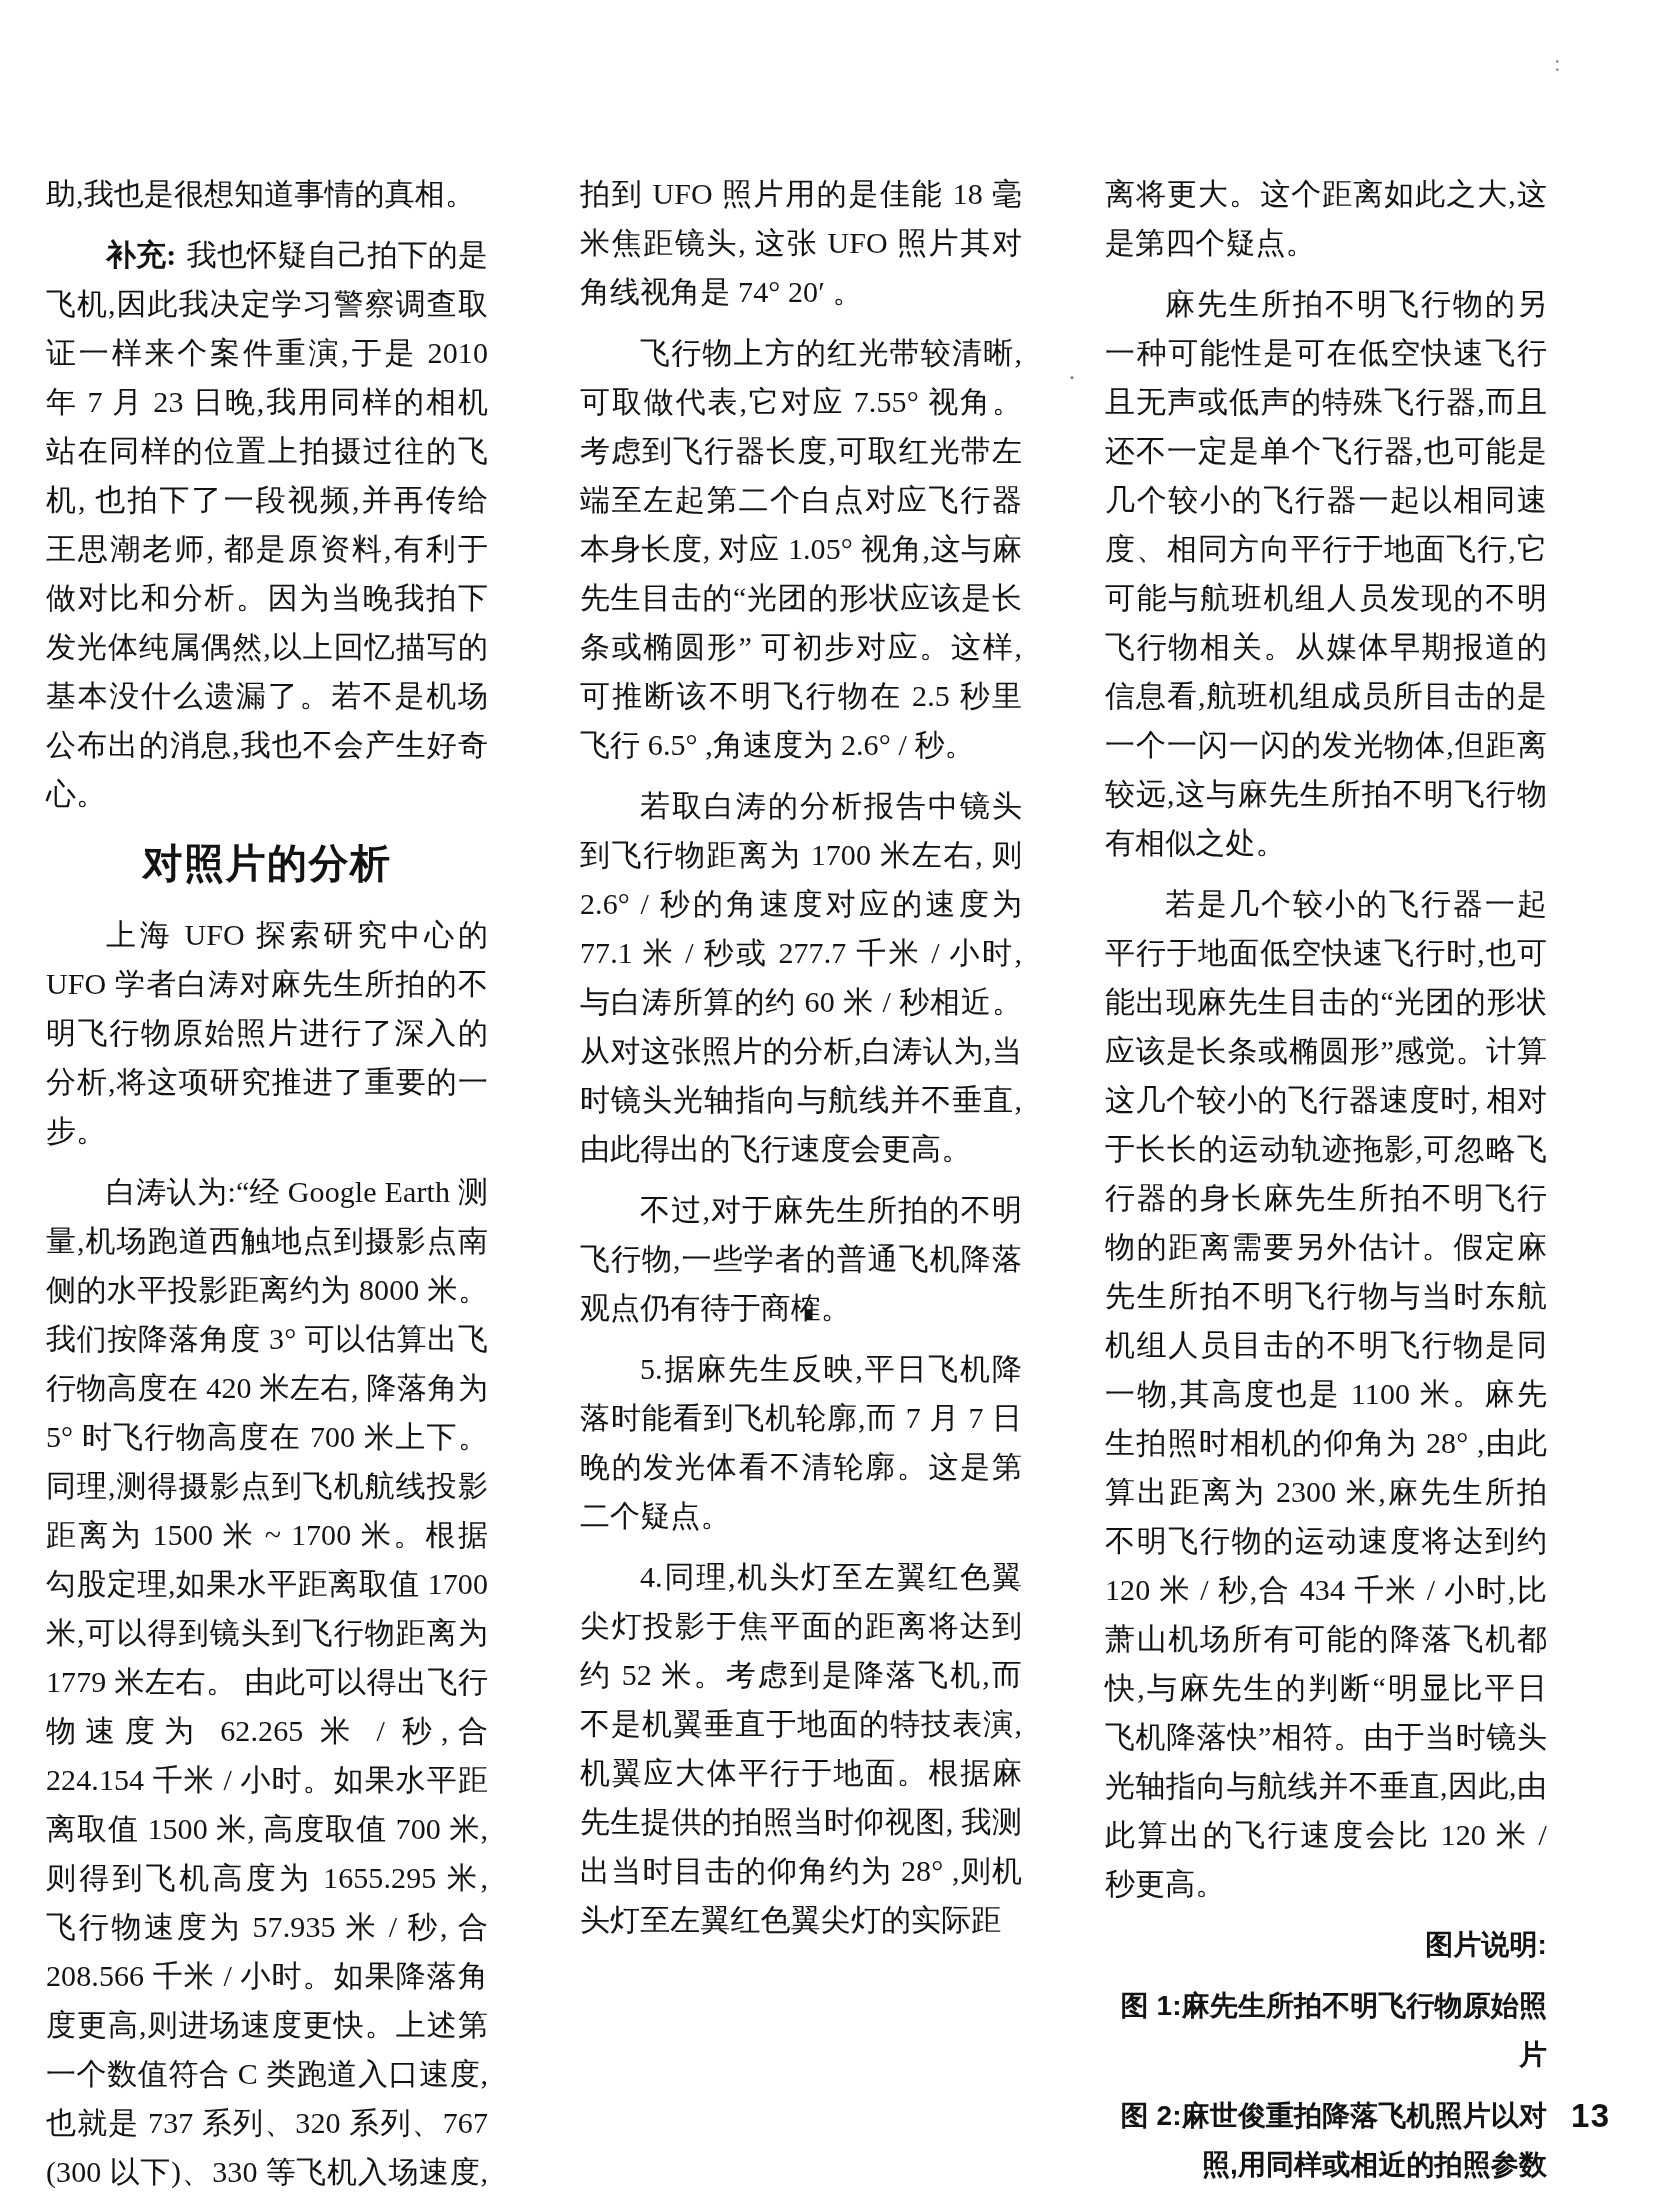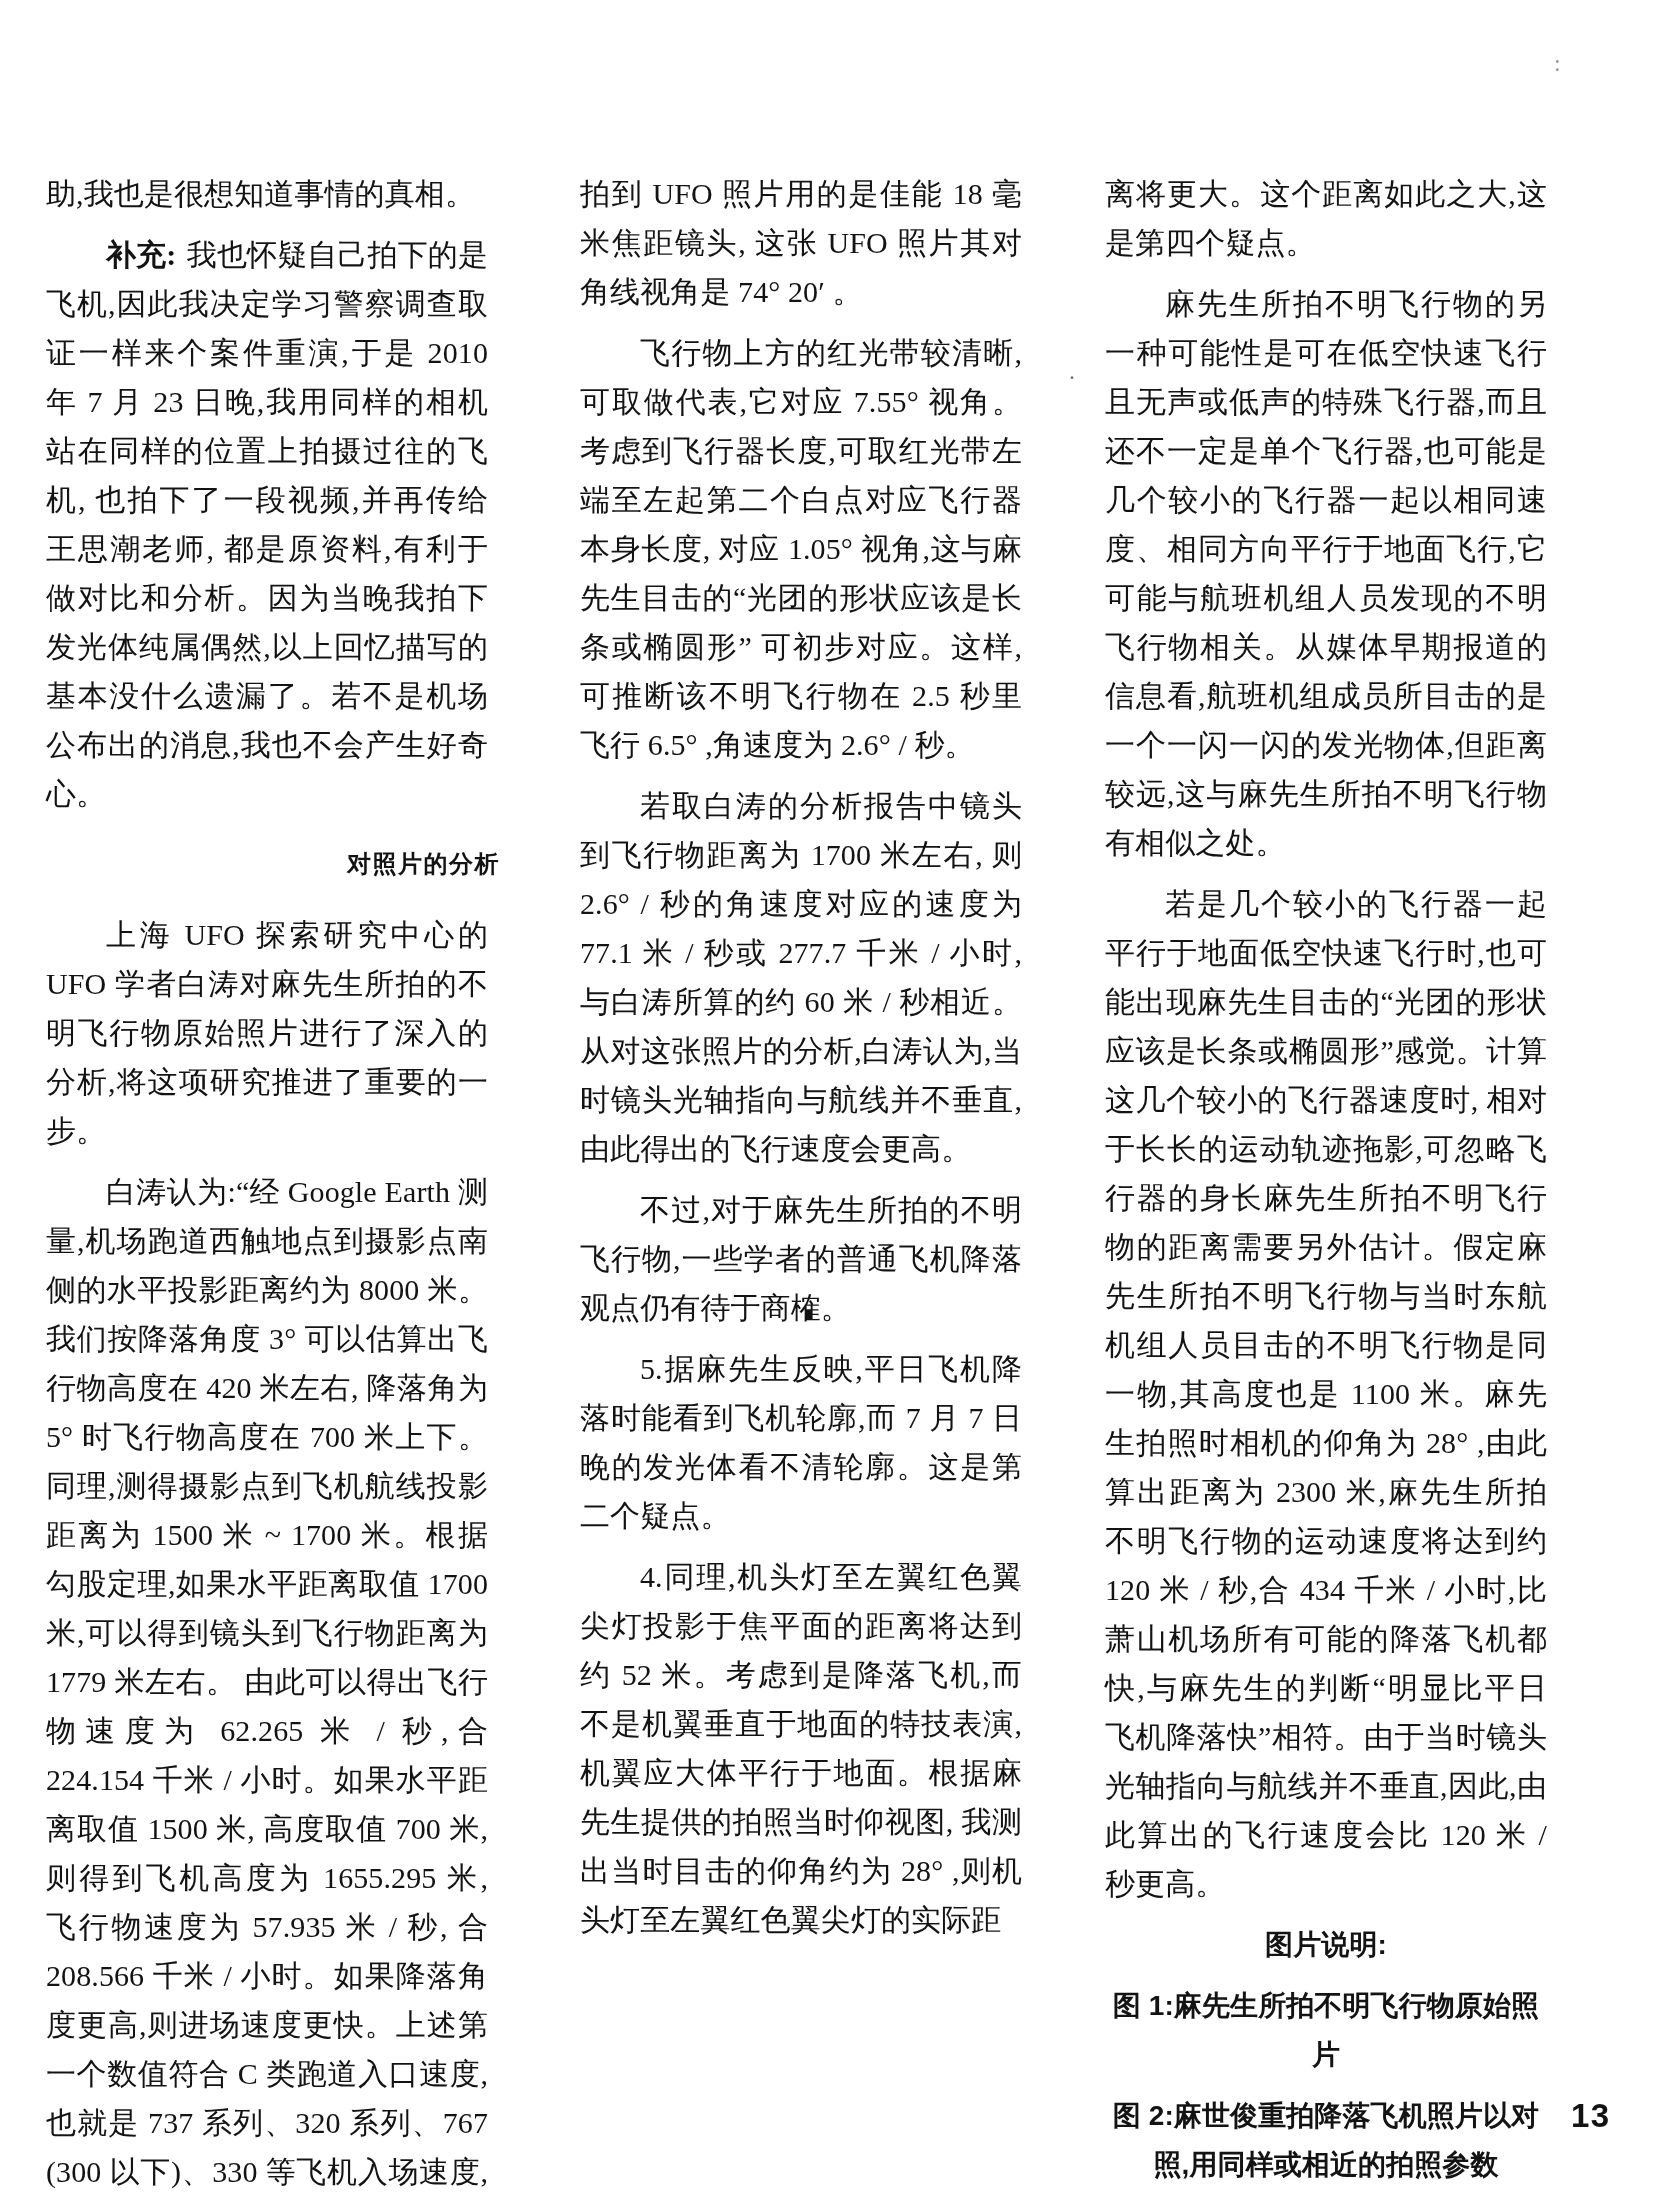--- a/index.html
+++ b/index.html
@@ -20,37 +20,37 @@
     text-align:justify;
     letter-spacing:0.1px;
   }
   .col-0{left:34px;}
   .col-1{left:568px;}
   .col-2{left:1093px;}
   .column p{margin:12px;}
   .column p.indent{text-indent:2em;}
   .column h2{
     font-family:"Liberation Sans","DejaVu Sans",sans-serif;
-    font-size:24px;
+    font-size:40px;
     font-weight:700;
     margin:21px 0 22px 0;
     letter-spacing:1.5px;
-    text-align:right;
+    text-align:center;
   }
   .lead{
     font-family:Liberation Serif, serif;
     font-weight:700;
     margin-right:0.35em;
   }
   .column p.caption{
     font-family:"Liberation Sans","DejaVu Sans",sans-serif;
     font-weight:700;
     font-size:28px;
     line-height:49px;
-    text-align:center;
+    text-align:right;
     text-indent:0;
   }
   .page-number{
     position:absolute;
     left:1571px;top:2097px;
     font-family:"Liberation Sans","DejaVu Sans",sans-serif;
     font-weight:700;
     font-size:33px;
     letter-spacing:1.5px;
   }

